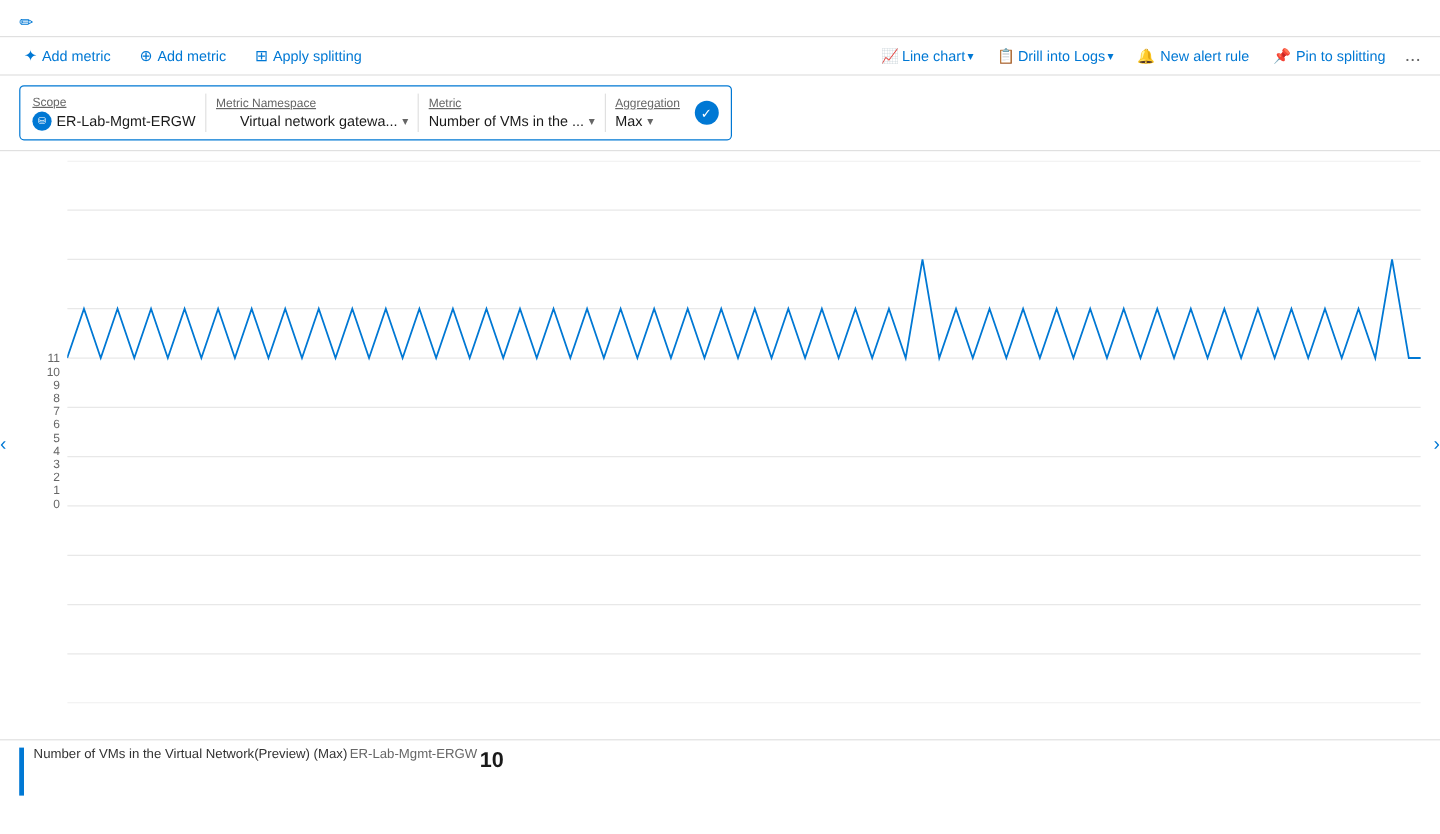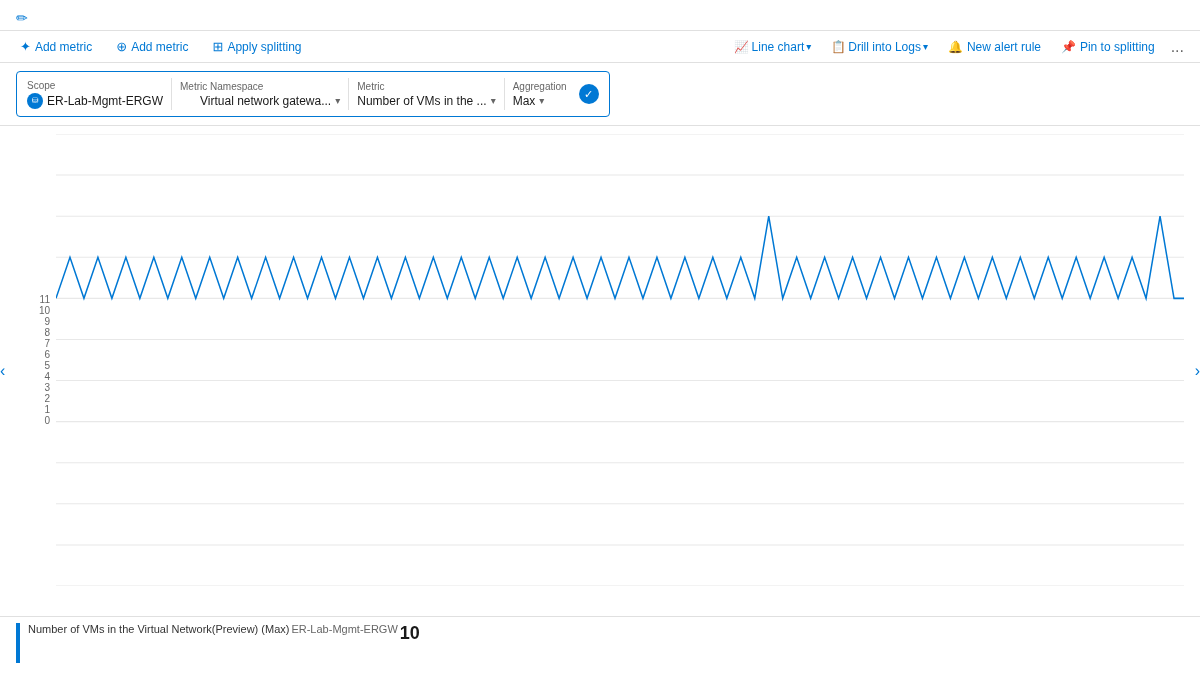--- a/index.html
+++ b/index.html
@@ -14,21 +14,21 @@
     .toolbar-right { display: flex; align-items: center; gap: 12px; }
     .toolbar-btn { display: flex; align-items: center; gap: 4px; color: #0078d4; cursor: pointer; font-size: 12px; background: none; border: none; padding: 2px 4px; }
     .toolbar-btn .btn-icon { font-size: 13px; }
     .toolbar-btn-with-arrow { display: flex; align-items: center; gap: 2px; }
     .chevron { font-size: 10px; color: #0078d4; }
     .more-btn { color: #666; cursor: pointer; font-size: 16px; background: none; border: none; }
 
     .metric-row { display: flex; align-items: center; gap: 8px; padding: 8px 16px; border-bottom: 1px solid #e0e0e0; }
     .metric-card { display: flex; align-items: center; gap: 8px; border: 1.5px solid #0078d4; border-radius: 4px; padding: 6px 10px; }
     .scope-section, .namespace-section, .metric-section, .aggregation-section { display: flex; flex-direction: column; gap: 2px; }
-    .field-label { font-size: 10px; color: #666; font-weight: 500; }
+    .field-label { font-size: 10px; color: #666; font-weight: 500; text-decoration: underline; }
     .field-value { font-size: 12px; color: #1a1a1a; display: flex; align-items: center; gap: 4px; }
     .scope-icon { width: 16px; height: 16px; background: #0078d4; border-radius: 50%; display: flex; align-items: center; justify-content: center; color: white; font-size: 8px; }
     .divider-v { width: 1px; height: 32px; background: #e0e0e0; }
     .dropdown-arrow { color: #666; font-size: 10px; }
     .check-circle { width: 20px; height: 20px; background: #0078d4; border-radius: 50%; display: flex; align-items: center; justify-content: center; color: white; font-size: 11px; margin-left: 4px; }
 
     .chart-container { position: relative; padding: 8px 16px 0 16px; height: 490px; }
     .chart-area { position: relative; width: 100%; height: 100%; }
     .y-axis { position: absolute; left: 0; top: 0; bottom: 30px; width: 40px; display: flex; flex-direction: column; justify-content: center; }
     .y-label { font-size: 10px; color: #666; text-align: right; padding-right: 6px; }

